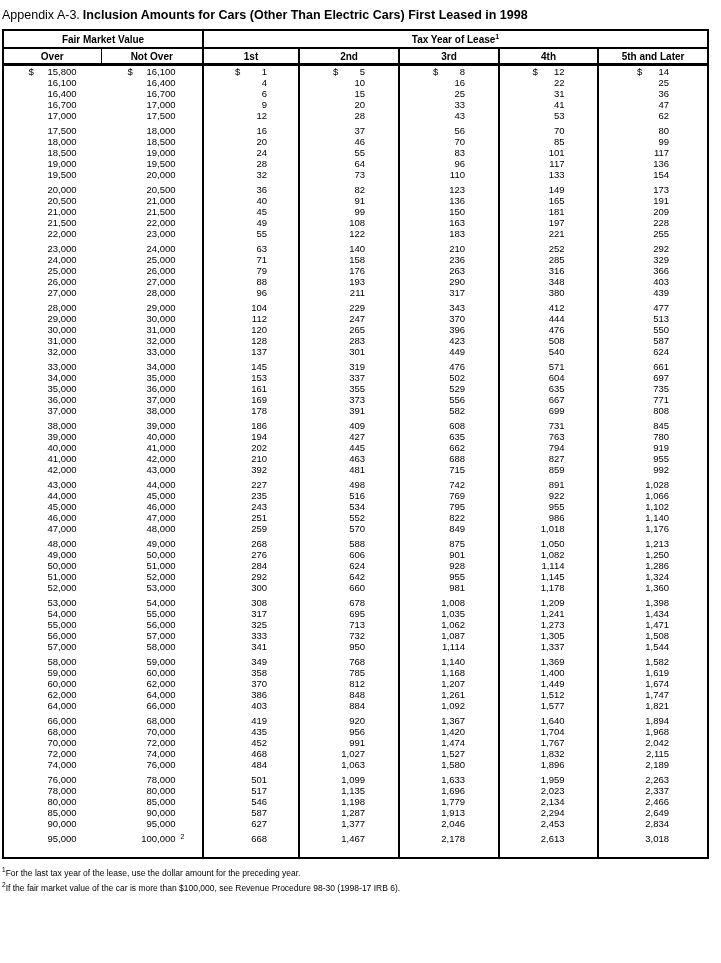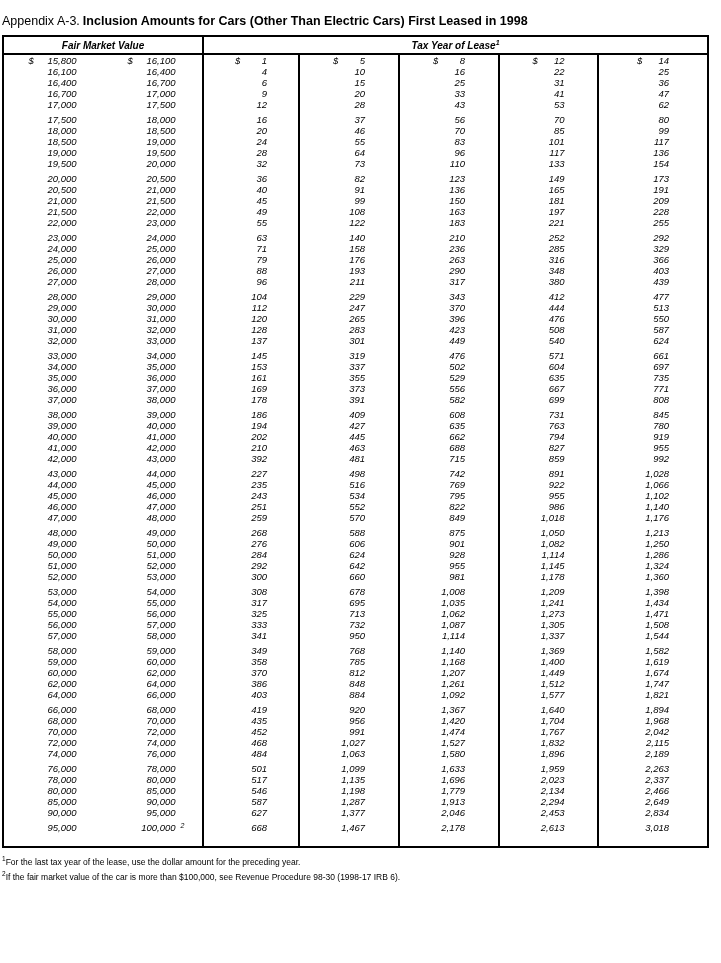--- a/index.html
+++ b/index.html
@@ -1,28 +1,28 @@
 <!DOCTYPE html>
 <html><head>
 <meta charset="utf-8">
 <style>
   html,body { margin:0; padding:0; }
   body {
     width:721px; height:963px; background:#ffffff; color:#000;
     font-family:"Liberation Sans","DejaVu Sans",sans-serif;
     -webkit-font-smoothing:none;
   }
-  .page { padding:13px 0 0 2px; }
+  .page { padding:7px 0 0 2px; }
 
   .title { font-size:12.5px; line-height:16px; margin:0 0 6px 0; white-space:nowrap; }
   .title .main { font-weight:bold; margin-left:3px; }
 
   table.incl {
     border-collapse:collapse; table-layout:fixed; width:705px;
-    border:2px solid #000; margin-top:2px;font-style:italic;
+    border:2px solid #000; margin-top:2px;
   }
   th, td { padding:0; margin:0; }
 
   tr.h1 th { font-size:10px; font-weight:bold; height:16px; text-align:center; border-bottom:2px solid #000; }
   th.tyl-h { border-left:2px solid #000; }
   tr.h2 th { font-size:10px; font-weight:bold; height:14px; text-align:center; border-bottom:3px solid #000; }
   tr.h2 th.bl-thin  { border-left:1px solid #000; }
   tr.h2 th.bl-thick { border-left:2px solid #000; }
 
   tbody td { height:11px; font-size:9.5px; line-height:11px; text-align:center; vertical-align:middle; }
@@ -57,20 +57,29 @@
       <col style="width:100px">
         <col style="width:100px">
         <col style="width:99px">
         <col style="width:110px">
     </colgroup>
     <thead>
       <tr class="h1">
         <th colspan="2"><span>Fair Market Value</span></th>
         <th colspan="5" class="tyl-h"><span>Tax Year of Lease</span><sup class="hsup">1</sup></th>
       </tr>
+      <tr class="h2">
+        <th>Over</th>
+        <th class="bl-thin">Not Over</th>
+        <th class="bl-thick">1st</th>
+        <th class="bl-thick">2nd</th>
+        <th class="bl-thick">3rd</th>
+        <th class="bl-thick">4th</th>
+        <th class="bl-thick">5th and Later</th>
+      </tr>
     </thead>
     <tbody id="table-body">
         <tr>
           <td><span class="num fmv"><span class="dollar">$</span><span>15,800</span></span></td>
           <td><span class="num fmv"><span class="dollar">$</span><span>16,100</span></span></td>
           <td><span class="num tax"><span class="dollar">$</span><span>1</span></span></td>
           <td><span class="num tax"><span class="dollar">$</span><span>5</span></span></td>
           <td><span class="num tax"><span class="dollar">$</span><span>8</span></span></td>
           <td><span class="num tax"><span class="dollar">$</span><span>12</span></span></td>
           <td><span class="num tax"><span class="dollar">$</span><span>14</span></span></td>

